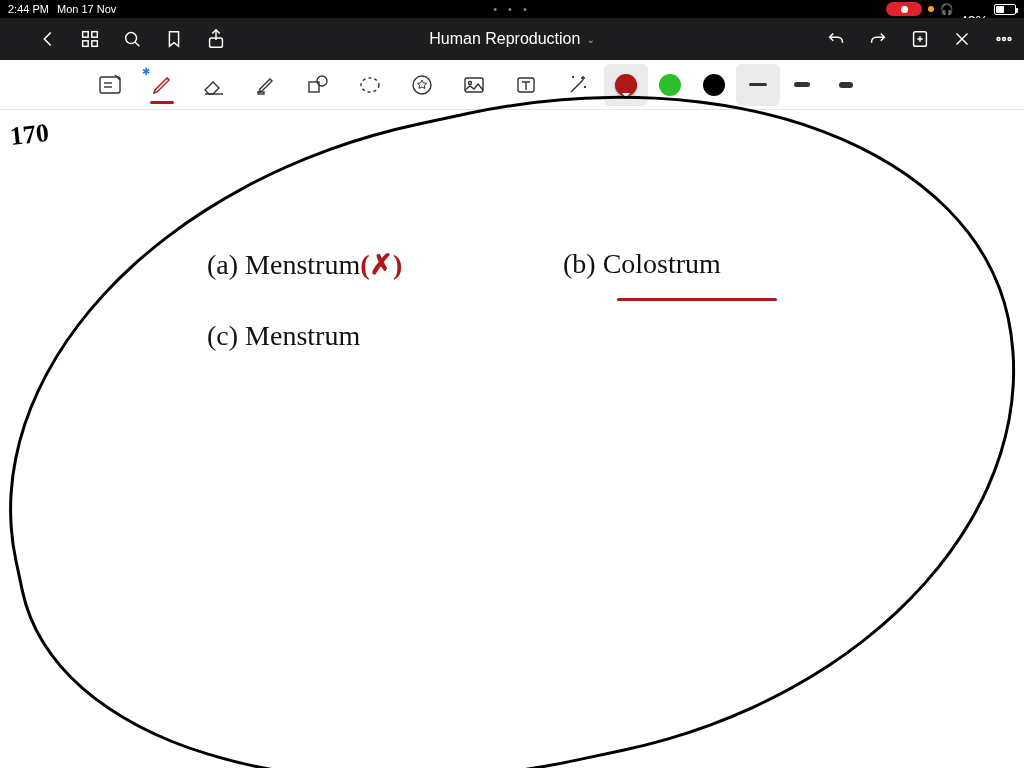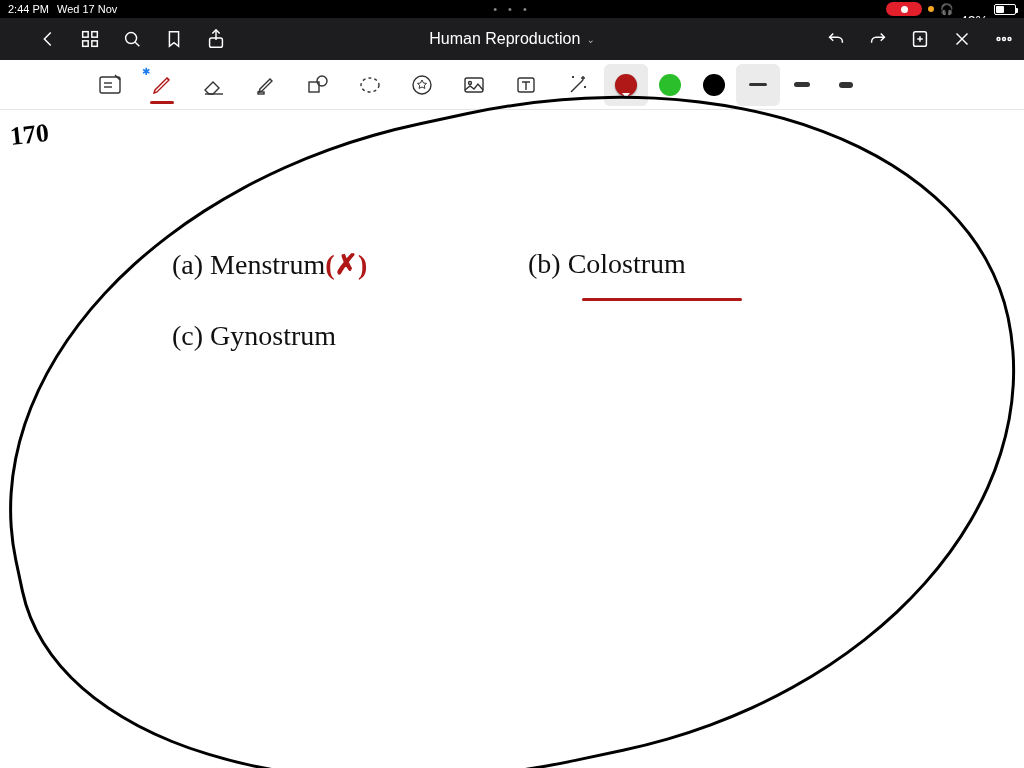--- a/index.html
+++ b/index.html
@@ -47,32 +47,32 @@
   .sl-thin   { width:18px; height:3px; }
   .sl-med    { width:16px; height:4.5px; }
   .sl-thick  { width:14px; height:6px; }
 
   .canvas { position:relative; width:1024px; height:658px; background:#fff; }
   .hand { font-family:"Segoe Script","Bradley Hand","Comic Sans MS",cursive; position:absolute; white-space:nowrap; }
   .page-num { left:10px; top:10px; width:64px; height:58px; }
   .page-num .oval { position:absolute; inset:0; border:3px solid #000; border-radius:50% 50% 48% 52% / 55% 50% 55% 45%; transform:rotate(-12deg); }
   .page-num .txt { position:absolute; left:10px; top:10px; font-size:26px; font-weight:600; color:#000; transform:rotate(-6deg); }
 
-  .opt { font-size:28px; color:#111; }
+  .opt { font-size:28px; color:#111;margin-left:35px; }
   .opt .ink-red { color:#b01818; font-weight:600; }
   .opt.b { display:flex; flex-direction:column;gap:16px; }
   .underline-red { height:3px; background:#b01818; border-radius:2px; margin-top:2px; }
 </style>
 </head>
 <body>
 
 <div class="status-bar">
   <div class="status-left">
     <span>2:44 PM</span>
-    <span>Wed 17 Nov</span>
+    <span>Mon 17 Nov</span>
   </div>
   <div class="status-center">• • •</div>
   <div class="status-right">
     <div class="rec-pill">
         <div class="rec-dot"></div>
       </div>
     <div class="dot-orange"></div>
     <span class="headphone">🎧</span>
     <span class="batt-pct">42%</span>
     <div class="batt-shell">
@@ -268,17 +268,17 @@
   <div class="hand opt" style="left:172px; top:138px;">
     <span>(a) Menstrum</span><span class="ink-red">(✗)</span>
   </div>
 
   <div class="hand opt b" style="left:528px; top:138px;">
     <span>(b) Colostrum</span>
     <div class="underline-red" style="width:160px; margin-left:54px;"></div>
   </div>
 
   <div class="hand opt" style="left:172px; top:210px;">
-    <span>(c) Gynostrum</span>
+    <span>(c) Menstrum</span>
   </div>
 
 
 </div>
 
 </body></html>

